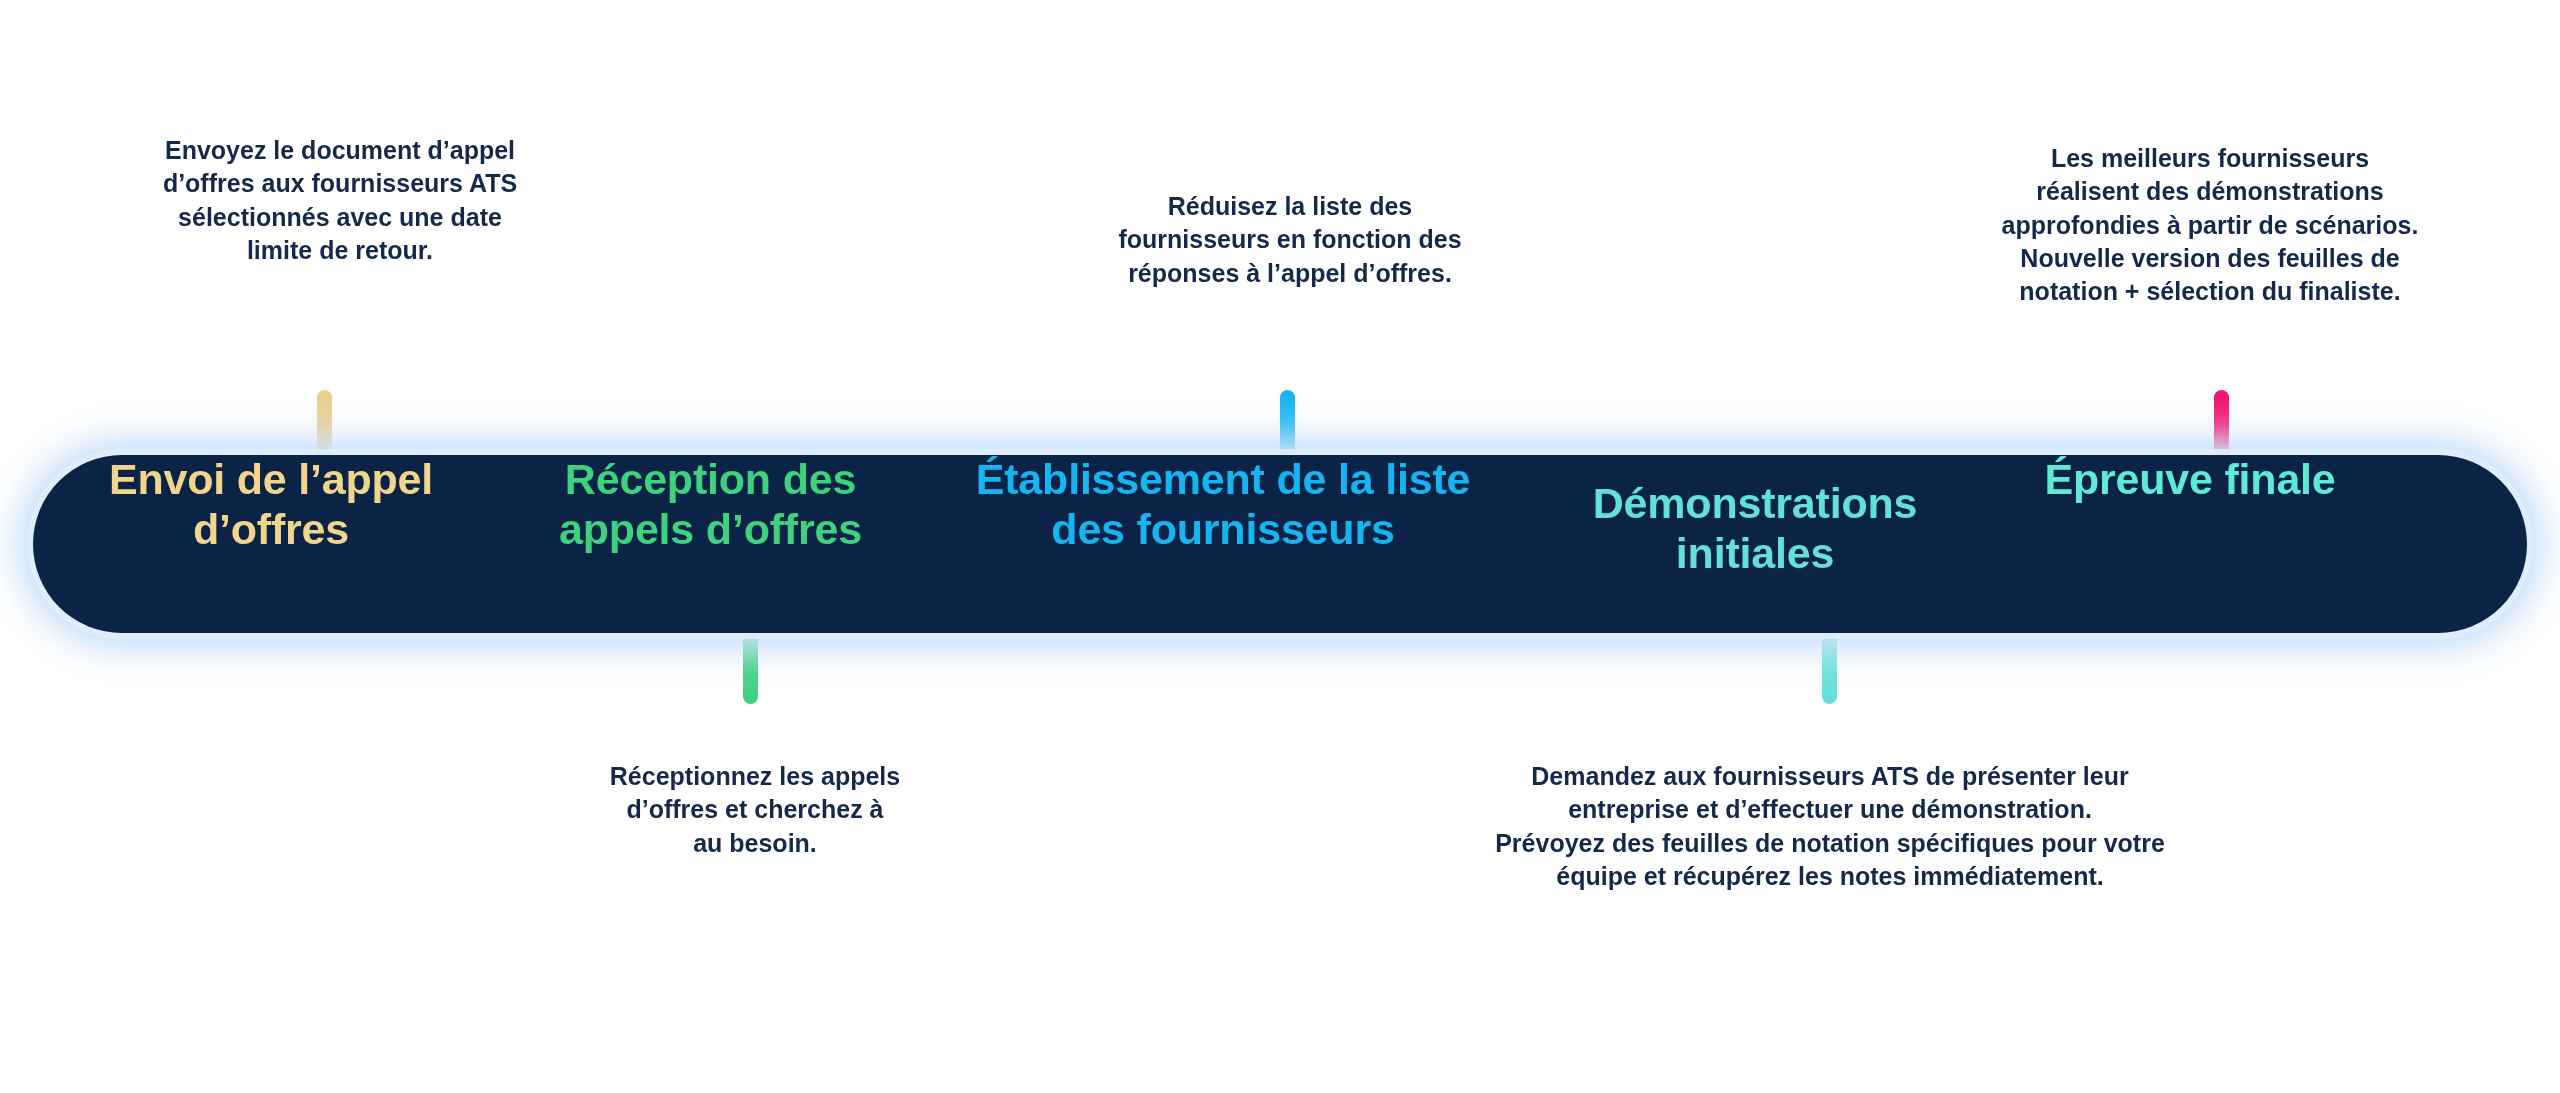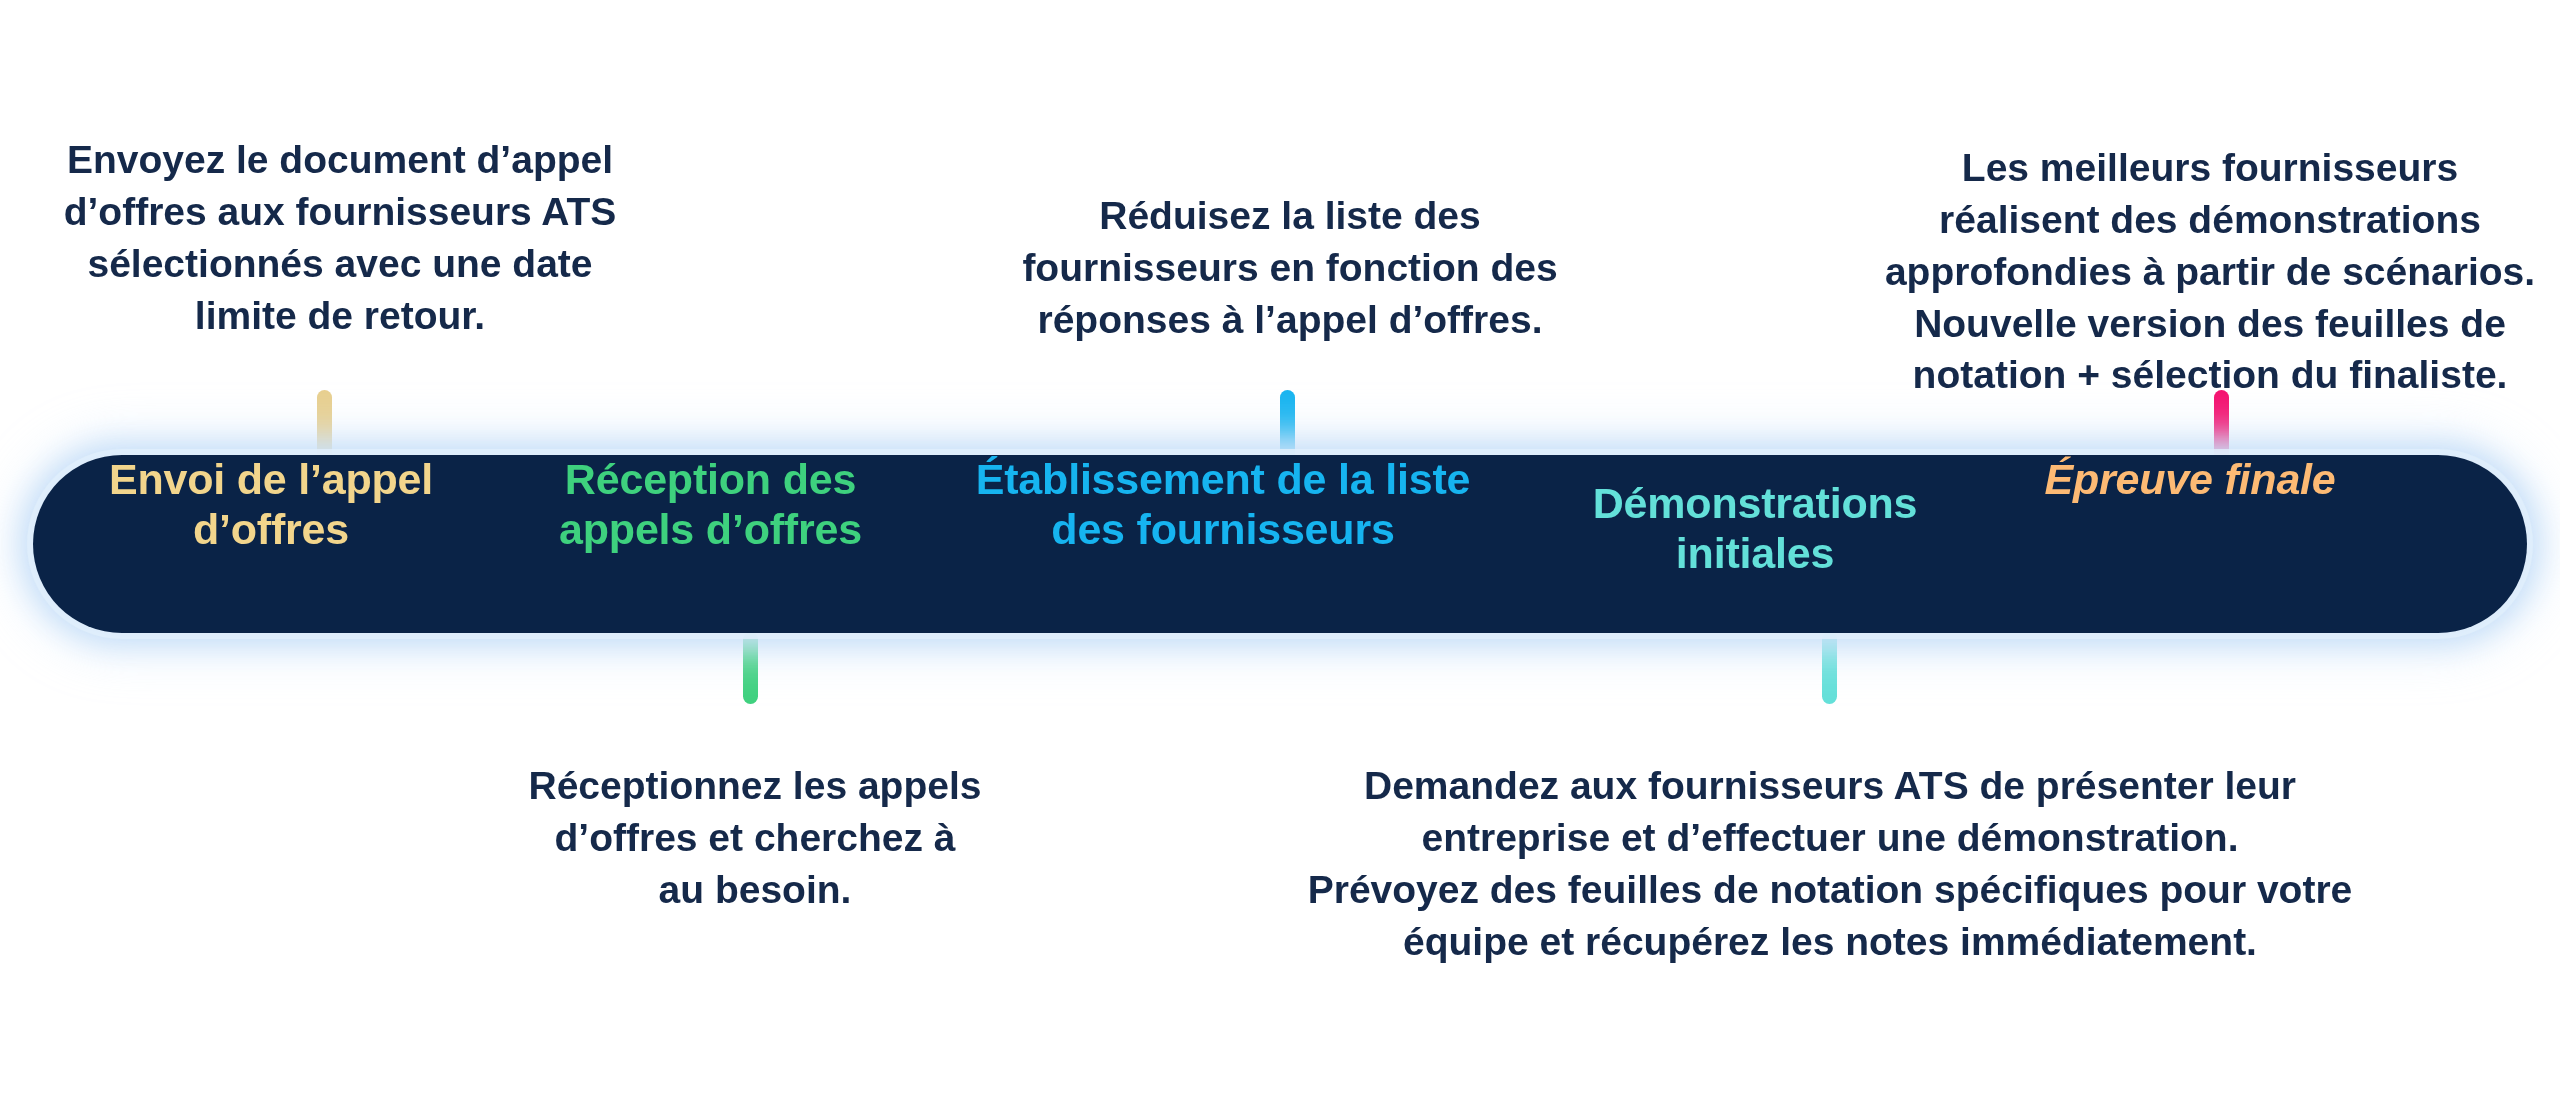--- a/index.html
+++ b/index.html
@@ -65,21 +65,21 @@
     z-index: 2;
   }
   .tick.up   { height: 72px; }
   .tick.down { height: 72px; }
 
   
   .callout {
     position: absolute;
     color: #15294a;
     font-weight: 700;
-    font-size: 39px;
+    font-size: 25px;
     line-height: 1.33;
     text-align: center;
     z-index: 1;
   }
   .callout .line { display: block; white-space: pre; }
 </style>
 </head>
 <body>
 
 <div id="canvas">
@@ -124,21 +124,21 @@
     <div class="stage s3" style="color:#16b4f0;">
       <span class="line">Établissement de la</span>
       <span class="line">liste des fournisseurs</span>
     </div>
 
     <div class="stage s4" style="color:#63e0d9;">
       <span class="line">Démonstrations</span>
       <span class="line">initiales</span>
     </div>
 
-    <div class="stage s5" style="color:#fdba74;font-style:italic;">
+    <div class="stage s5" style="color:#5eead4;">
       <span class="line">Épreuve</span>
       <span class="line">finale</span>
     </div>
 
   </div>
 
   <div class="tick down" style="left:743px; top:632px; background:#3ed17e;"></div>
   <div class="tick down" style="left:1822px; top:632px; background:#63e0d9;"></div>
 
   <div class="callout" style="left:470px; top:760px; width:570px;">

